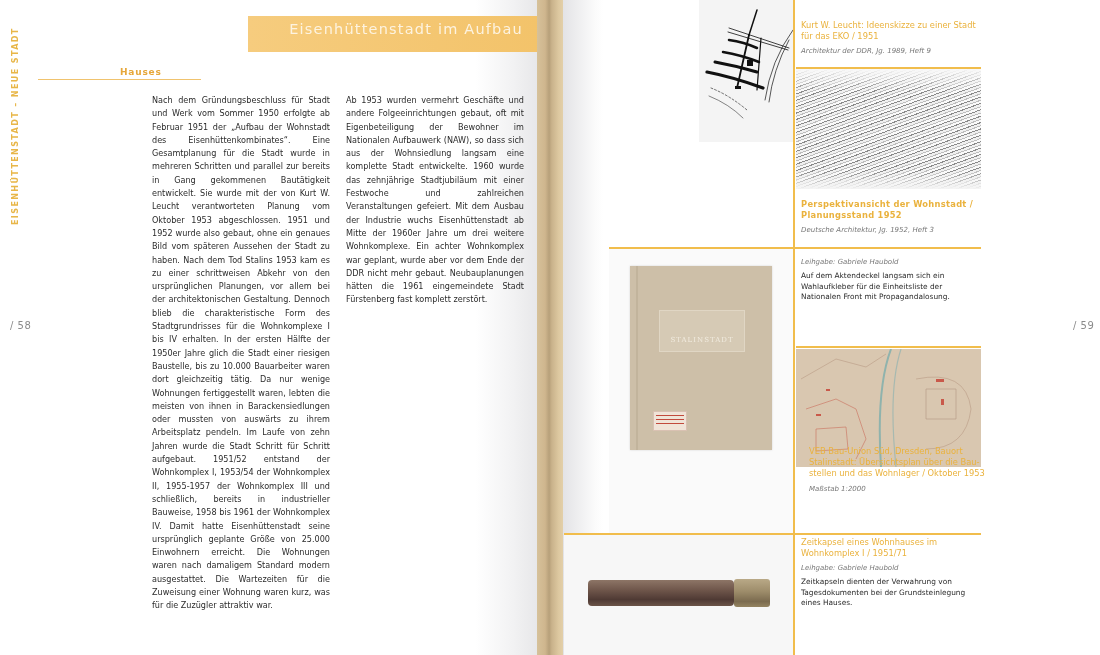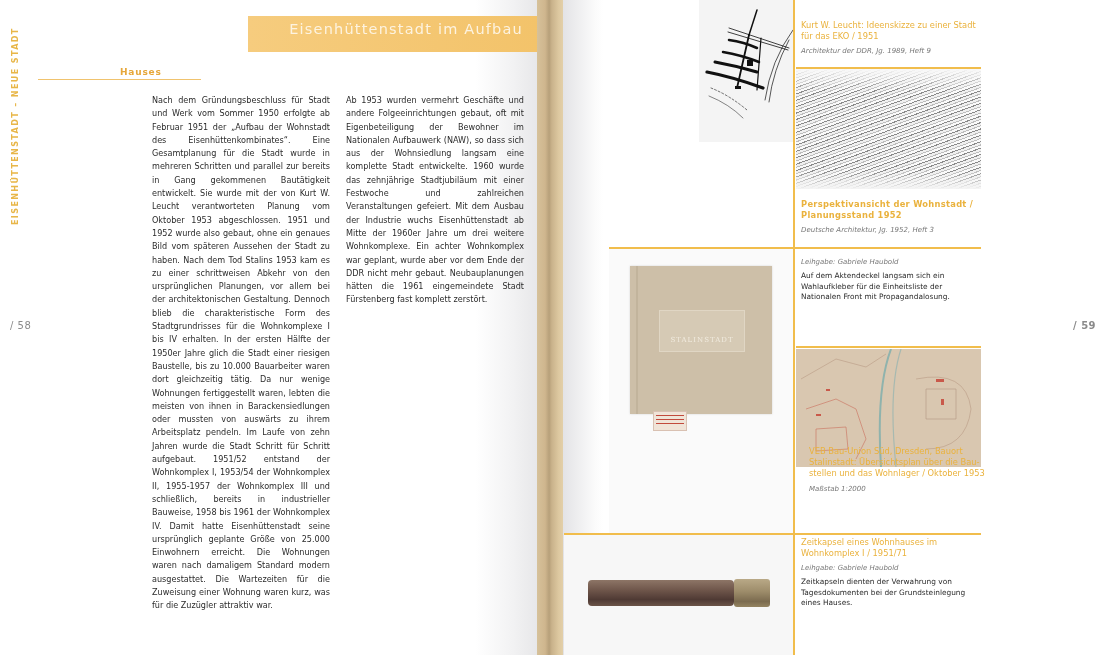--- a/index.html
+++ b/index.html
@@ -14,21 +14,21 @@
   .header-band { position: absolute; left: 248px; top: 16px; width: 289px; height: 36px;
     background: linear-gradient(to right, #f6cc7e, #f3c36a); }
   .header-title { position: absolute; right: 14px; top: 5px; color: #fdf3e0;
     font-size: 14.5px; letter-spacing: 1.2px; font-family: "DejaVu Sans", sans-serif; }
 
   .vert-label { position: absolute; left: 11px; top: 225px; transform-origin: left top;
     transform: rotate(-90deg); color: #e8b648; font-size: 8px; letter-spacing: 1.4px;
     white-space: nowrap; font-weight: bold; }
   .page-num { position: absolute; font-size: 10px; color: #8a8a8a; letter-spacing: 0.5px; }
   .page-num.left { left: 10px; top: 320px; }
-  .page-num.right { left: 1073px; top: 320px; font-weight: bold; }
+  .page-num.right { left: 1073px; top: 320px; }
 
   .section-label { position: absolute; left: 120px; top: 67px; color: #e6a73a; font-size: 9px;
     font-weight: bold; letter-spacing: 0.8px; }
   .section-rule { position: absolute; left: 38px; top: 79px; width: 163px; height: 1px; background: #f0c36e; }
 
   .body-col { position: absolute; top: 94px; width: 178px; font-size: 8.1px; line-height: 13.3px;
     color: #2b2b2b; text-align: justify; hyphens: manual; margin-left: 32px; }
   .body-col.c1 { left: 120px; }
   .body-col.c2 { left: 314px; }
 
@@ -95,21 +95,21 @@
       <rect x="36" y="86" width="6" height="3" fill="#111"></rect>
     </svg>
   </div>
 
   <div class="img-panel" style="left:796px; top:69px; width:185px; height:120px; background:repeating-linear-gradient(160deg,#f0f0f0 0 2px,#bdbdbd 2px 3px,#fafafa 3px 5px,#8a8a8a 5px 6px);">
     <div style="position:absolute; left:0; top:0; width:100%; height:22px; background:linear-gradient(#f8f8f8,rgba(248,248,248,0));"></div>
     <div style="position:absolute; left:0; bottom:0; width:100%; height:18px; background:linear-gradient(rgba(245,245,245,0),#f4f4f4);"></div>
   </div>
 
   <div class="img-panel" style="left:609px; top:249px; width:184px; height:284px; background:#fafafa;">
-    <div style="position:absolute; left:21px; top:17px; width:142px; height:148px; background:#cdbfa8; box-shadow:0 0 2px rgba(0,0,0,0.15);">
+    <div style="position:absolute; left:21px; top:17px; width:142px; height:184px; background:#cdbfa8; box-shadow:0 0 2px rgba(0,0,0,0.15);">
       <div style="position:absolute; left:6px; top:0; width:2px; height:100%; background:#c2b49c;"></div>
       <div style="position:absolute; left:29px; top:44px; width:86px; height:42px; border:1px solid #e0d6c4; background:#d6cab5;">
         <div style="position:absolute; bottom:7px; width:100%; text-align:center; font-size:7px; letter-spacing:1px; color:#f1ebdf; font-family:'DejaVu Serif', serif;">STALINSTADT</div>
       </div>
       <div style="position:absolute; left:23px; top:145px; width:34px; height:20px; background:#f0e4d8; border:1px solid #d9c1b2;">
         <div style="margin:3px 2px; height:1px; background:#c24a3c;"></div>
         <div style="margin:3px 2px; height:1px; background:#c24a3c;"></div>
         <div style="margin:3px 2px; height:1px; background:#c24a3c;"></div>
       </div>
     </div>

